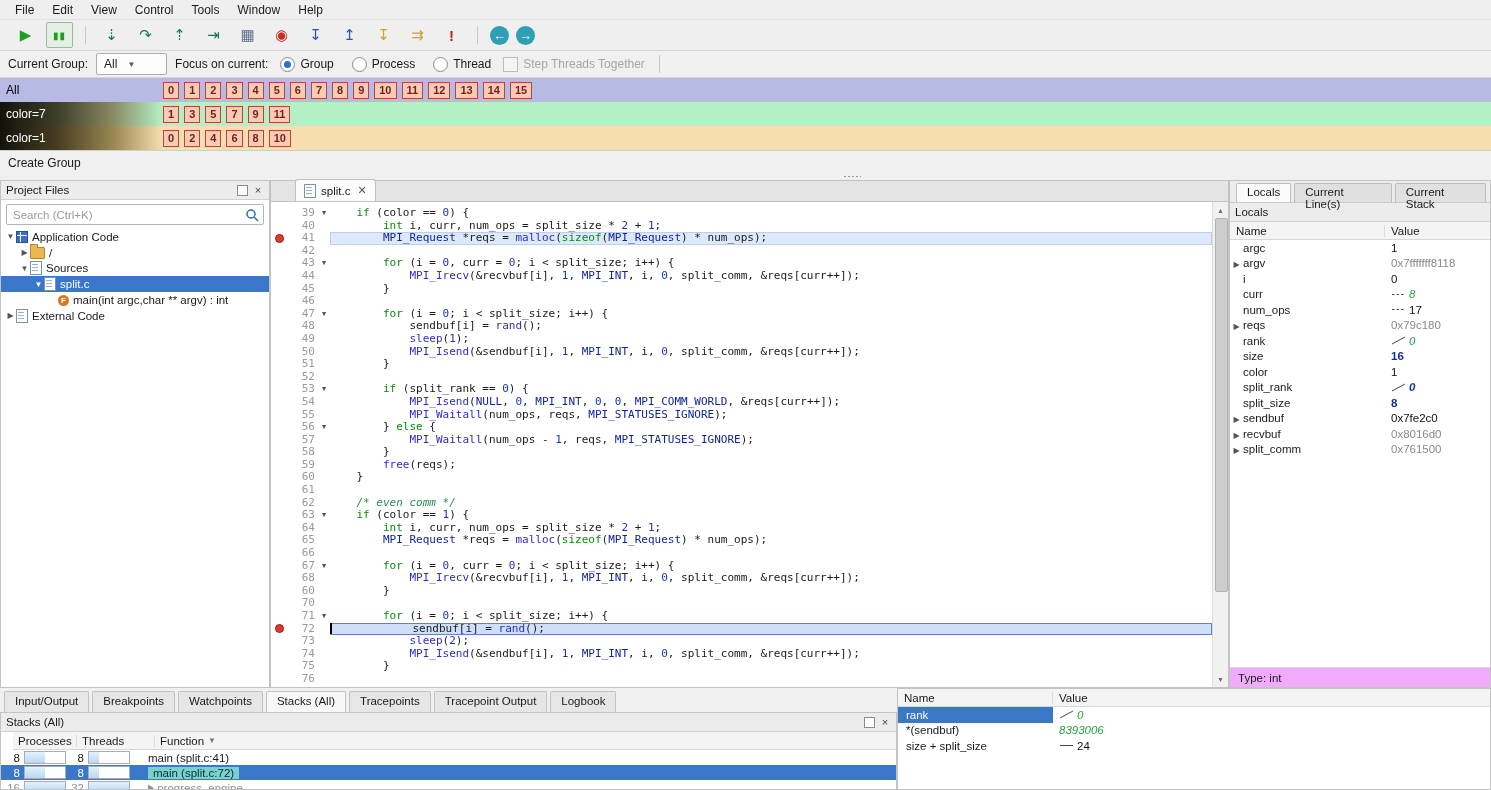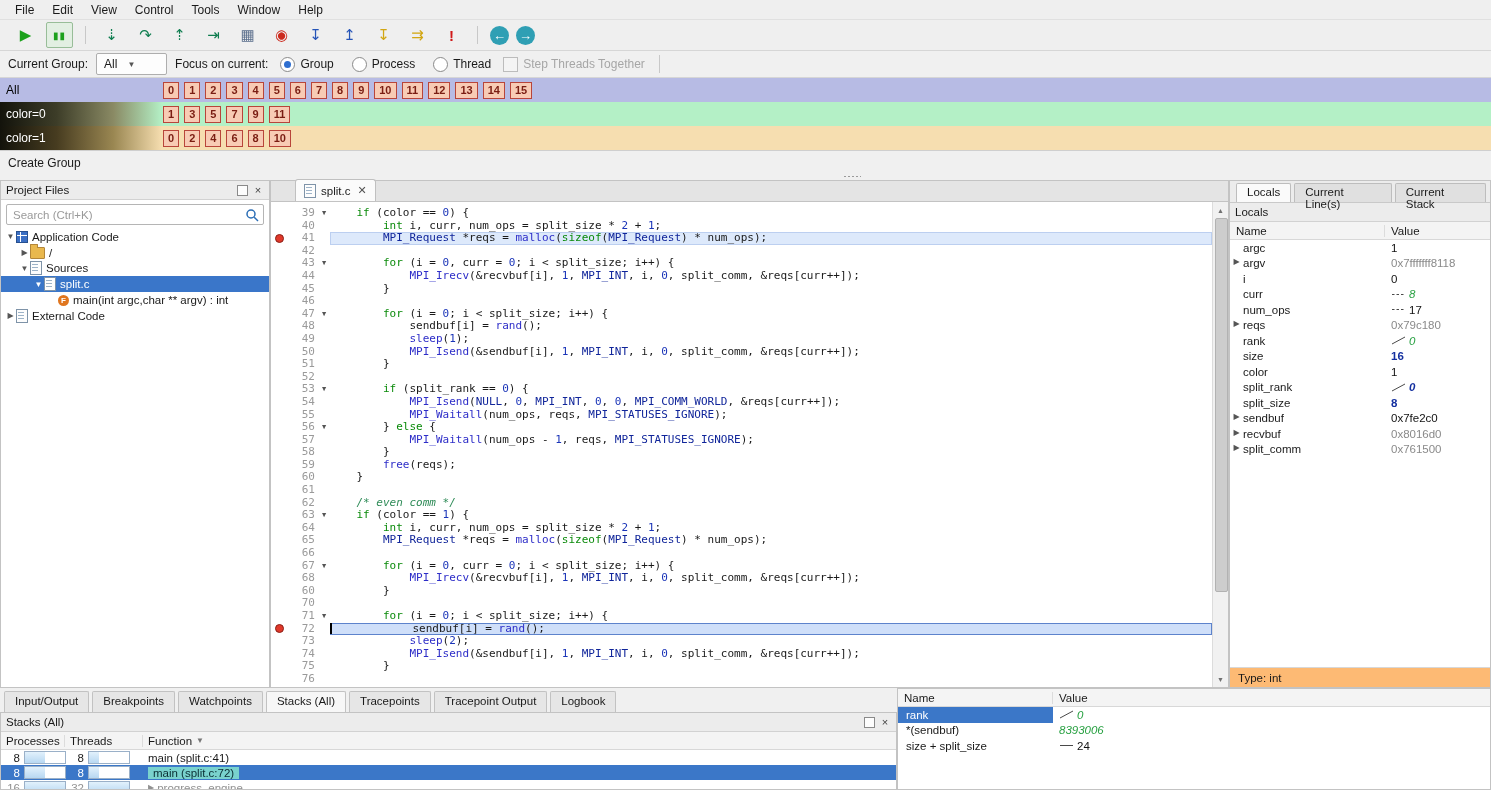--- a/index.html
+++ b/index.html
@@ -113,35 +113,35 @@
   #vthumb{position:absolute;left:2px;top:16px;width:11px;height:372px;background:#cdcdcd;border:1px solid #b2b2b2;border-radius:2px;}
 
   
   .side-tabs{height:22px;display:flex;gap:3px;padding:2px 4px 0 6px;background:#ececec;border-bottom:1px solid #c9c9c9;box-sizing:border-box;}
   .side-tab{border:1px solid #bdbdbd;border-bottom:none;padding:2px 10px 0;font-size:11.5px;background:#e0e0e0;border-radius:2px 2px 0 0;}
   .side-tab.active{background:#fafafa;}
   .thead{display:flex;height:17px;background:#f4f4f4;border-bottom:1px solid #d8d8d8;align-items:center;font-size:11.5px;}
   .thead .c1{width:155px;padding-left:6px;box-sizing:border-box;border-right:1px solid #dcdcdc;}
   .thead .c2{flex:1;padding-left:6px;}
   .lrow{display:flex;height:15.5px;align-items:center;font-size:11.5px;}
-  .lrow .nm{width:155px;display:flex;align-items:flex-start;box-sizing:border-box;}
+  .lrow .nm{width:155px;display:flex;align-items:flex-end;box-sizing:border-box;}
   .lrow .nexp{width:13px;font-size:8px;color:#555;text-align:center;flex:none;}
   .lrow .vl{flex:1;display:flex;align-items:center;gap:3px;padding-left:6px;}
   .v-plain{color:#111}.v-dim{color:#8a8a8a}.v-varies{color:#27a041;font-style:italic}
   .v-changed{color:#1430a0;font-weight:bold}.v-changed-varies{color:#1430a0;font-weight:bold;font-style:italic}
-  #typebar{position:absolute;left:0;right:0;bottom:0;height:20px;border-top:1px solid #d8d8d8;background:#fdba74;
+  #typebar{position:absolute;left:0;right:0;bottom:0;height:20px;border-top:1px solid #d8d8d8;background:#f0abfc;
            display:flex;align-items:center;padding-left:8px;font-size:11.5px;box-sizing:border-box;}
 
   
   #bottomleft{left:0;top:688px;width:897px;height:102px;}
   #btabs{display:flex;gap:3px;height:24px;padding:3px 0 0 4px;box-sizing:border-box;background:#f0f0f0;}
   .btab{border:1px solid #c2c2c2;border-bottom:none;padding:3px 10px 0;font-size:11.5px;background:#e6e6e6;border-radius:2px 2px 0 0;}
   .btab.active{background:#f7f7f7;}
   #stackspanel{position:absolute;left:0;top:24px;right:0;bottom:0;background:#fff;border:1px solid #c3c3c3;box-sizing:border-box;overflow:hidden;}
-  .shead{display:flex;height:17px;background:#f4f4f4;border-bottom:1px solid #d8d8d8;align-items:center;font-size:11.5px;}
+  .shead{display:flex;height:17px;background:#f4f4f4;border-bottom:1px solid #d8d8d8;align-items:center;font-size:11.5px;margin-left:12px;}
   .shead .p{width:64px;padding-left:5px;box-sizing:border-box;border-right:1px solid #dcdcdc;}
   .shead .t{width:78px;padding-left:5px;box-sizing:border-box;border-right:1px solid #dcdcdc;}
   .shead .f{flex:1;padding-left:5px;display:flex;align-items:center;gap:4px;}
   .srow{display:flex;height:15px;align-items:center;font-size:11.5px;}
   .srow.sel{background:#3b77c8;color:#fff;}
   .srow .pc{width:64px;display:flex;align-items:center;padding-left:2px;box-sizing:border-box;}
   .srow .tc{width:78px;display:flex;align-items:center;padding-left:2px;box-sizing:border-box;}
   .srow .num{width:17px;text-align:right;flex:none;}
   .bar{width:40px;height:11px;border:1px solid #9ab0c8;background:#fff;margin-left:4px;position:relative;flex:none;}
   .bar i{position:absolute;left:0;top:0;bottom:0;background:linear-gradient(#e2f1fc,#b8d8f2);}
@@ -260,21 +260,21 @@
         <span class="pbox">9</span>
         <span class="pbox">10</span>
         <span class="pbox">11</span>
         <span class="pbox">12</span>
         <span class="pbox">13</span>
         <span class="pbox">14</span>
         <span class="pbox">15</span>
       </div>
     </div>
     <div class="group-row" style="background: rgb(180, 240, 198);">
-      <div class="group-label lbl-c0">color=0</div>
+      <div class="group-label lbl-c0">color=7</div>
       <div class="pboxes">
         <span class="pbox">1</span>
         <span class="pbox">3</span>
         <span class="pbox">5</span>
         <span class="pbox">7</span>
         <span class="pbox">9</span>
         <span class="pbox">11</span>
       </div>
     </div>
     <div class="group-row" style="background: rgb(246, 222, 176);">

